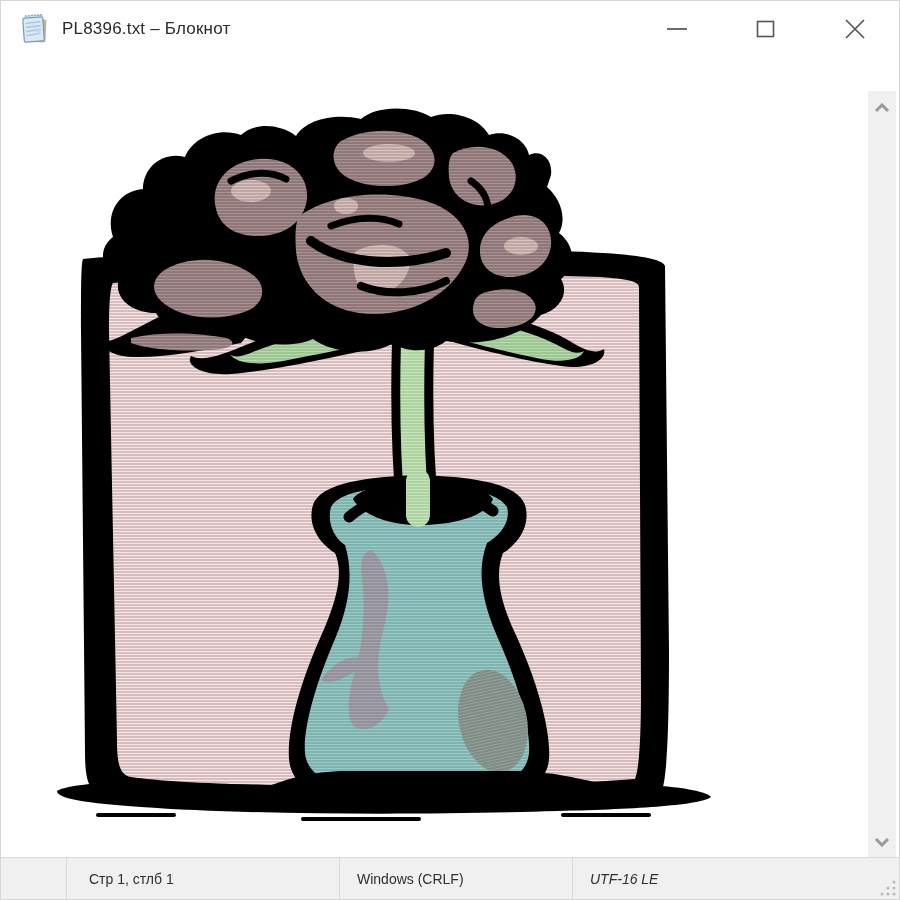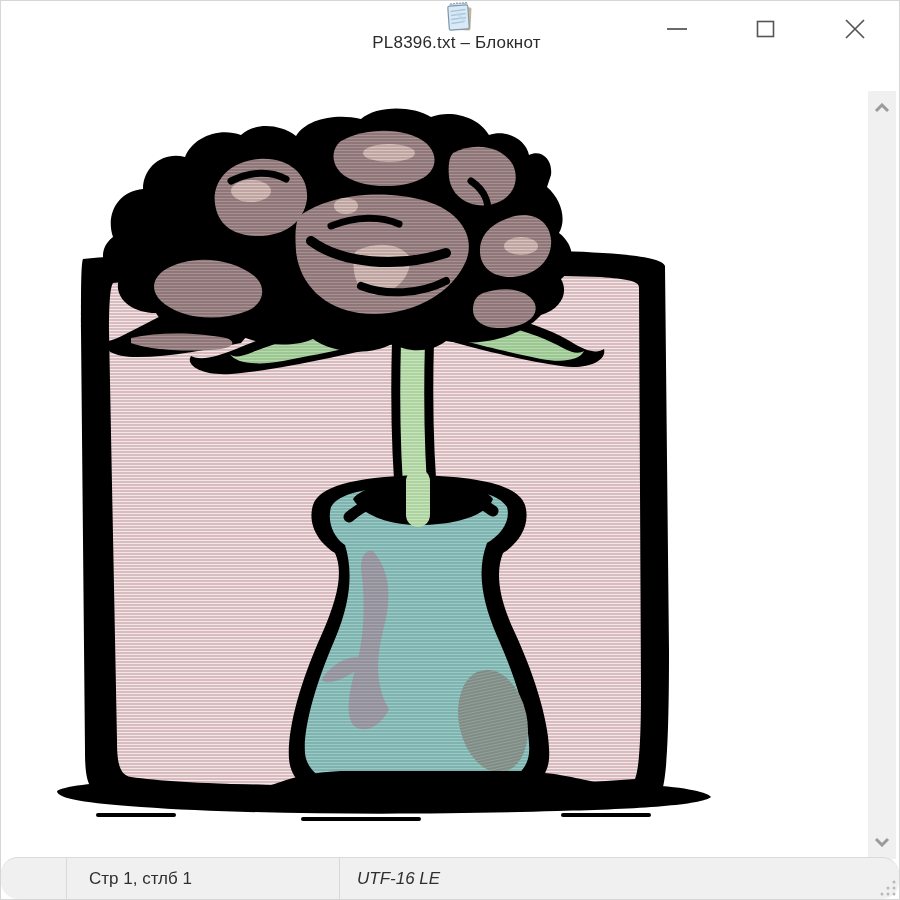--- a/index.html
+++ b/index.html
@@ -2,39 +2,39 @@
 <html style="--art-outline: #000000; --art-panel_pink: #d9bcc0; --art-panel_pink_light: #f3e7e8; --art-petal: #8f7678; --art-petal_light: #a89193; --art-highlight: #c0a6a2; --art-highlight_light: #d8c5c0; --art-leaf: #9cc693; --art-leaf_light: #b7daaa; --art-stem: #aed3a2; --art-stem_light: #c9e4b8; --art-vase: #7fb3b0; --art-vase_light: #9ccac6; --art-vase_shade: #93919c; --art-vase_shade_light: #a5a3ac; --art-vase_shade_dark: #7f8c86; --art-vase_shade_dark_light: #95a09a;"><head>
 <meta charset="utf-8">
 <style>
   html,body{margin:0;padding:0;background:#fff;}
   .window{
     position:relative;width:900px;height:900px;background:#fff;overflow:hidden;
     font-family:"Liberation Sans",sans-serif;box-sizing:border-box;
     border:1px solid #d6d6d6;
   }
   
-  .titlebar{position:absolute;left:0;top:0;width:100%;height:55px;background:#fff;display:flex;align-items:center;flex-direction:column;}
+  .titlebar{position:absolute;left:0;top:0;width:100%;height:55px;background:#fff;display:flex;align-items:center;}
   .app-icon{margin-left:18px;width:30px;height:32px;flex:0 0 auto;}
   .title-text{margin-left:13px;font-size:17px;color:#2b2b2b;letter-spacing:.2px;}
   .controls{position:absolute;right:0;top:0;height:55px;display:flex;}
   .ctrl{width:89px;height:55px;display:flex;align-items:center;justify-content:center;cursor:default;}
   
   .menubar{position:absolute;left:0;top:55px;width:100%;height:35px;background:#fff;display:flex;align-items:center;border-bottom:1px solid #f0f0f0;}
   .menu-item{font-size:18px;color:#1c1c1c;padding:0 11px;line-height:35px;}
   .menu-item:first-child{padding-left:10px;}
   
   .textarea{position:absolute;left:0;top:90px;width:869px;height:768px;background:#fff;overflow:hidden;}
   .scrollbar{position:absolute;right:3px;top:90px;width:28px;height:768px;background:#f0f0f0;}
   .scroll-arrow{position:absolute;left:0;width:28px;height:30px;display:flex;align-items:center;justify-content:center;}
   .scroll-arrow.up{top:2px;}
   .scroll-arrow.down{bottom:2px;}
   
   .statusbar{
     position:absolute;left:0;bottom:0;width:100%;height:42px;background:#f0f0f0;border-top:1px solid #dadada;
-    display:flex;align-items:stretch;font-size:17px;color:#2f2f2f;box-sizing:border-box;border-radius:17px;
+    display:flex;align-items:stretch;font-size:14px;color:#2f2f2f;box-sizing:border-box;
   }
   .status-cell{display:flex;align-items:center;border-right:1px solid #d9d9d9;box-sizing:border-box;}
   .cell-pad{width:66px;}
   .cell-cursor{width:273px;padding-left:22px;}
   .cell-zoom{width:97px;justify-content:center;}
   .cell-eol{width:233px;padding-left:17px;}
   .cell-enc{flex:1;padding-left:17px;border-right:none;font-style:italic;}
   .grip{position:absolute;right:2px;bottom:2px;}
 </style>
 </head>
@@ -210,20 +210,21 @@
     <div class="scroll-arrow down">
       <svg width="16" height="10" viewBox="0 0 16 10">
           <path d="M2,2 L8,8 L14,2" fill="none" stroke="#9b9b9b" stroke-width="3"></path>
         </svg>
     </div>
   </div>
 
   <div class="statusbar">
     <div class="status-cell cell-pad"></div>
     <div class="status-cell cell-cursor">Стр 1, стлб 1</div>
+    <div class="status-cell cell-eol">Windows (CRLF)</div>
     <div class="status-cell cell-enc">UTF-16 LE</div>
     <svg class="grip" width="18" height="18" viewBox="0 0 18 18">
       <circle cx="15" cy="3" r="1.5" fill="#b9b9b9"></circle>
         <circle cx="15" cy="9" r="1.5" fill="#b9b9b9"></circle>
         <circle cx="15" cy="15" r="1.5" fill="#b9b9b9"></circle>
       <circle cx="9" cy="9" r="1.5" fill="#b9b9b9"></circle>
         <circle cx="9" cy="15" r="1.5" fill="#b9b9b9"></circle>
         <circle cx="3" cy="15" r="1.5" fill="#b9b9b9"></circle>
     </svg>
   </div>

